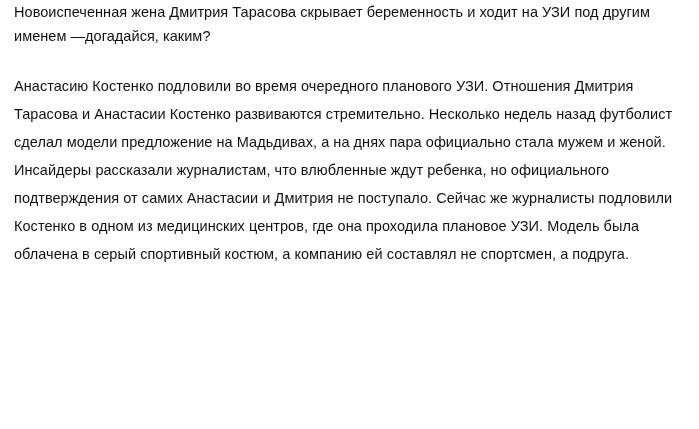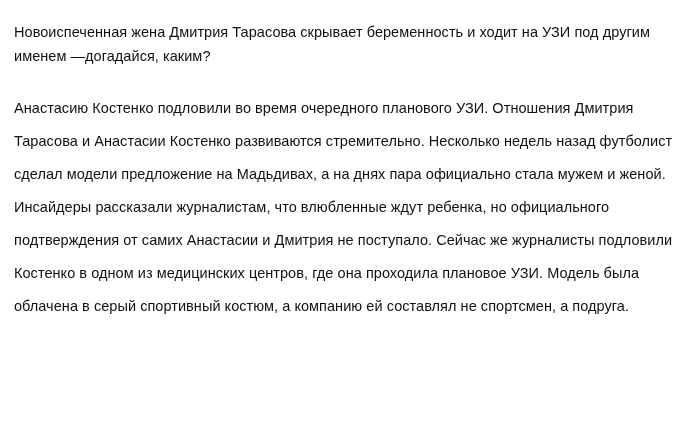--- a/index.html
+++ b/index.html
@@ -11,33 +11,33 @@
     height: 429px;
     background: #ffffff;
     font-family: "Liberation Sans", sans-serif;
     color: #1a1a1a;
     overflow: hidden;
   }
   .article {
     box-sizing: border-box;
     width: 699px;
     height: 429px;
-    padding: 20px 14px 0 14px;
+    padding: 0 14px 0 14px;
   }
   .headline {
     font-size: 14.5px;
     line-height: 24px;
     color: #111111;
     margin: 0 0 24px 0;
     font-weight: 400;
     letter-spacing: 0.05px;
   }
   .para {
     font-size: 14.5px;
-    line-height: 33px;
+    line-height: 28px;
     color: #111111;
     margin: 0 0 24px 0;
     letter-spacing: 0.05px;
   }
   .para:last-child {
     margin-bottom: 0;
   }
 </style>
 </head>
 <body>

